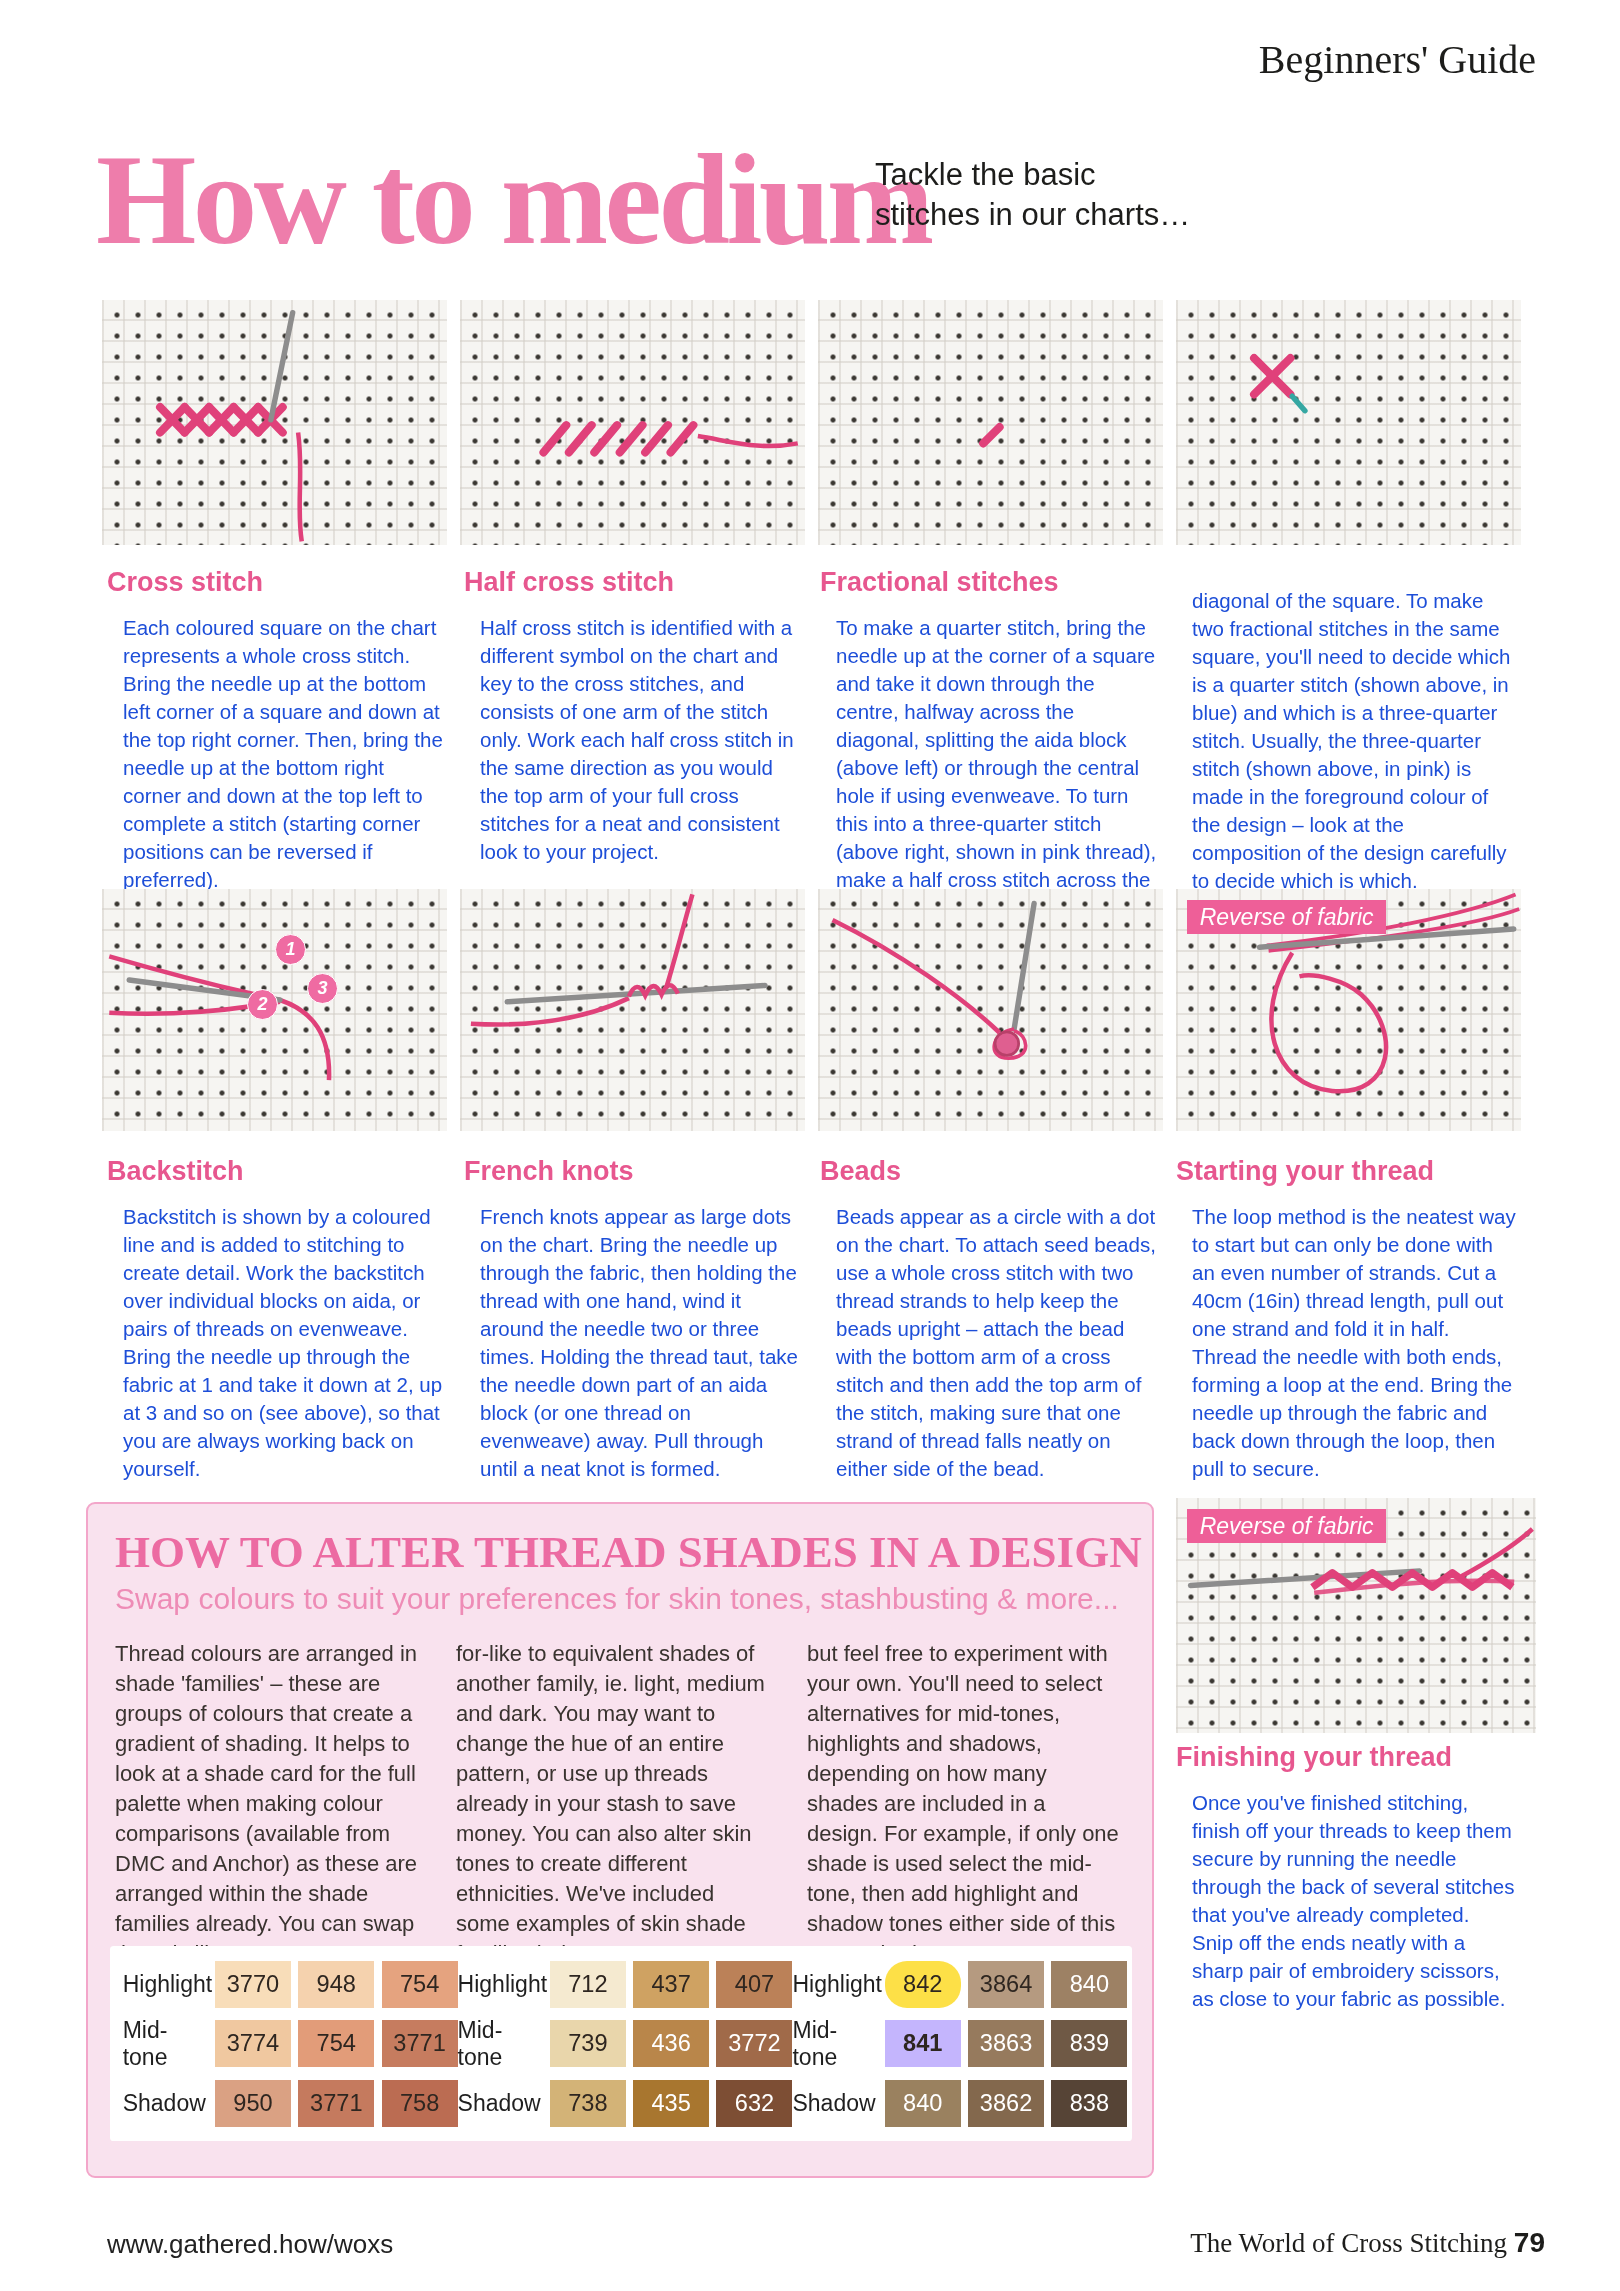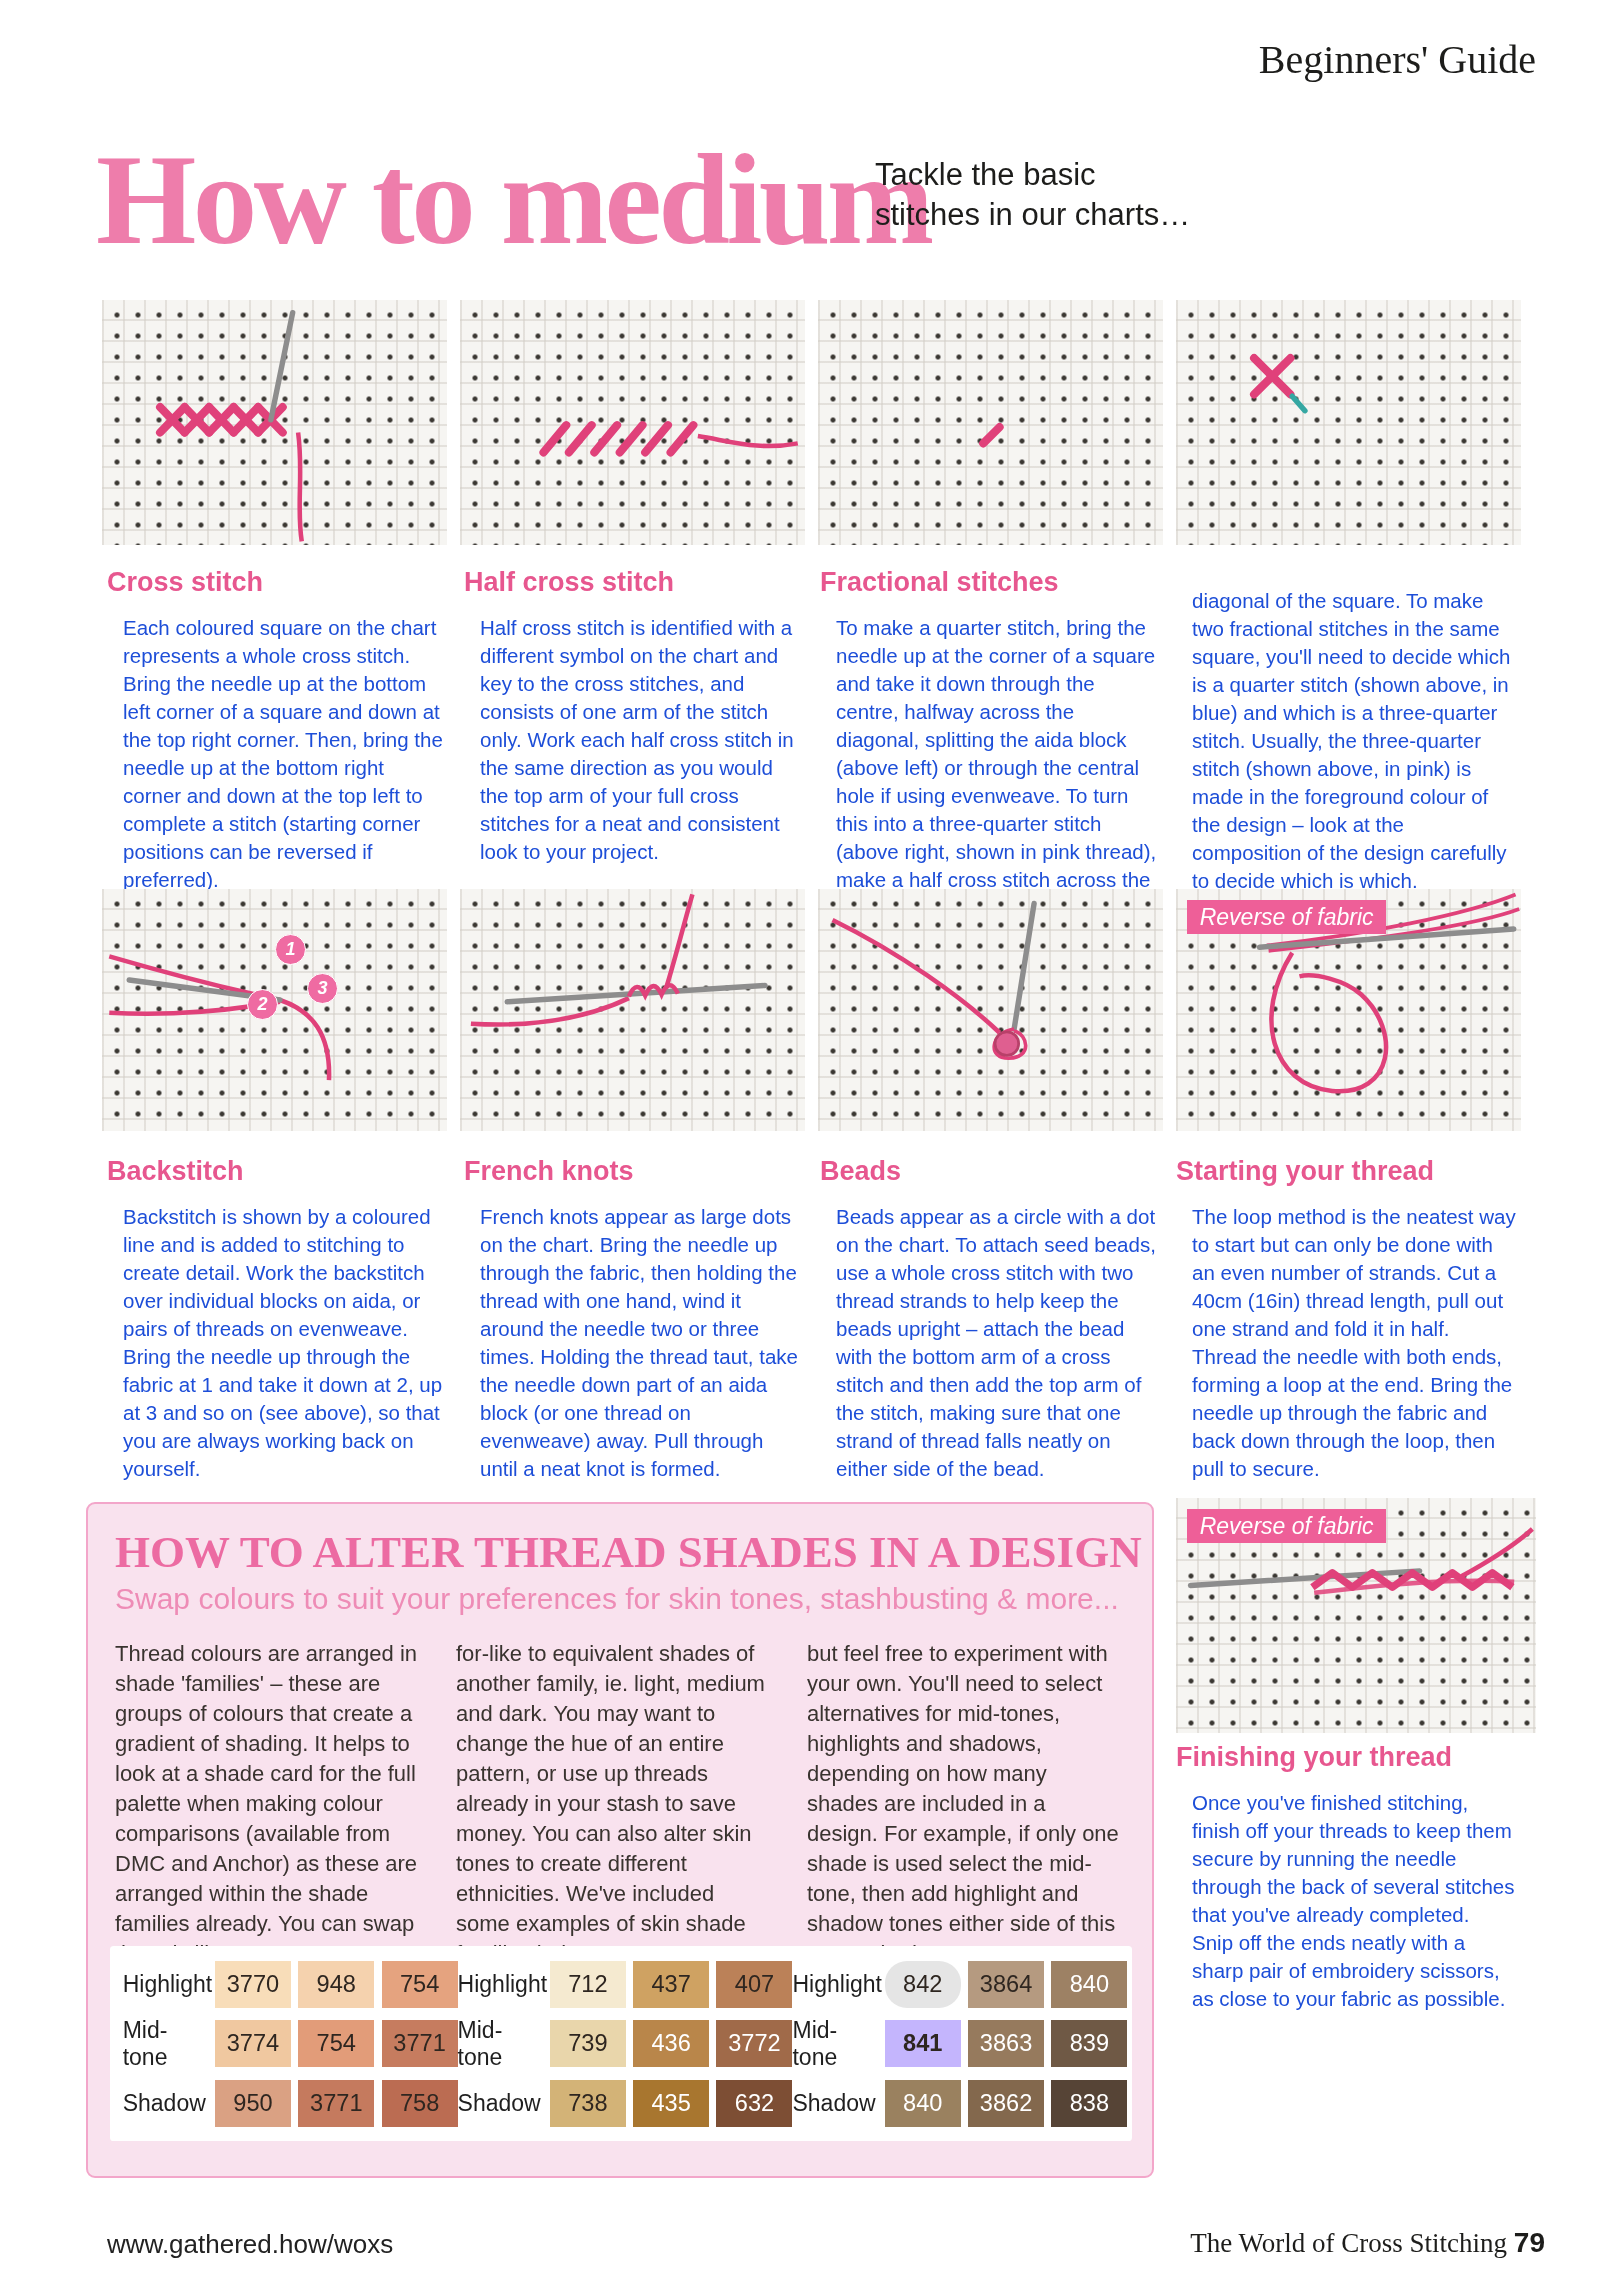--- a/index.html
+++ b/index.html
@@ -236,21 +236,21 @@
         <div class="trow">
           <span class="tlabel">Shadow</span>
           <span class="chip" style="background: rgb(211, 179, 119); color: rgb(46, 38, 32);">738</span>
           <span class="chip" style="background: rgb(168, 118, 47); color: rgb(255, 255, 255);">435</span>
           <span class="chip" style="background: rgb(125, 78, 52); color: rgb(255, 255, 255);">632</span>
         </div>
       </div>
       <div class="tgroup">
         <div class="trow">
           <span class="tlabel">Highlight</span>
-          <span class="chip" style="background: #e5e5e5; color: rgb(46, 38, 32); border-radius: 22px;">842</span>
+          <span class="chip" style="background: #fde047; color: rgb(46, 38, 32); border-radius: 22px;">842</span>
           <span class="chip" style="background: rgb(181, 154, 128); color: rgb(46, 38, 32);">3864</span>
           <span class="chip" style="background: rgb(157, 129, 100); color: rgb(255, 255, 255);">840</span>
         </div>
         <div class="trow">
           <span class="tlabel">Mid-tone</span>
           <span class="chip" style="background: #c4b5fd; color: rgb(46, 38, 32); font-weight: bold;">841</span>
           <span class="chip" style="background: rgb(150, 122, 93); color: rgb(255, 255, 255);">3863</span>
           <span class="chip" style="background: rgb(111, 89, 69); color: rgb(255, 255, 255);">839</span>
         </div>
         <div class="trow">

